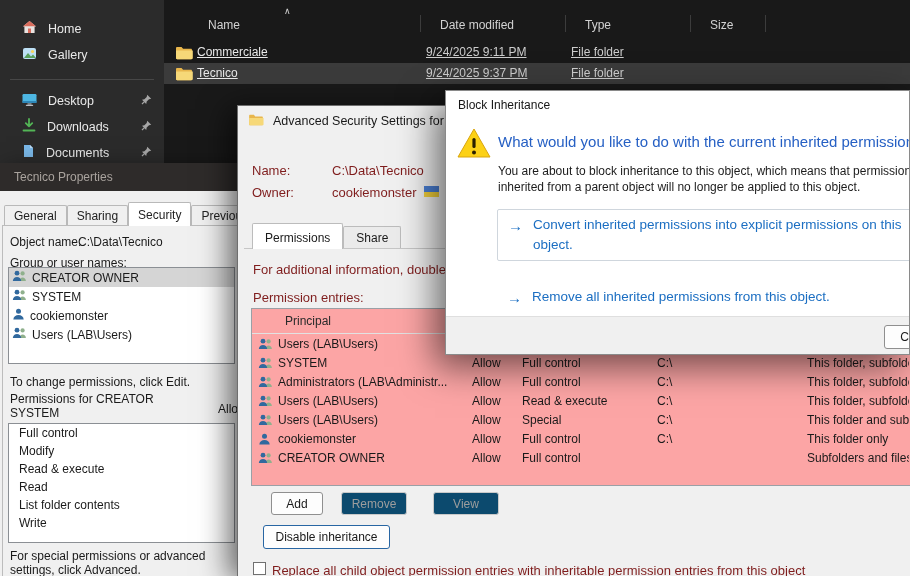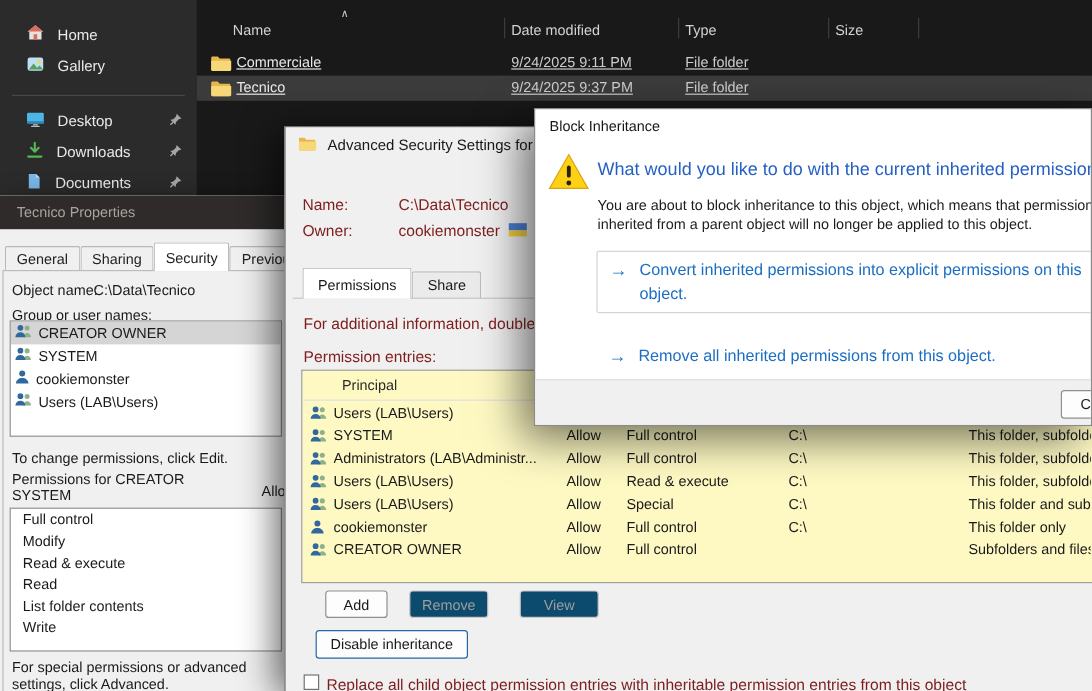--- a/index.html
+++ b/index.html
@@ -7,21 +7,21 @@
     font-family:"Liberation Sans", sans-serif; font-size:12px; color:#1a1a1a; position:relative; }
 
   
   #explorer { position:absolute; inset:0; background:#191919; }
   #sidebar { position:absolute; left:0; top:0; width:164px; height:100%; background:#2b2b2b; }
   .side-item { position:absolute; left:6px; right:4px; height:25px; border-radius:4px;
     display:flex; align-items:center; gap:11px; padding-left:16px; color:#e9e9e9; font-size:12.5px; }
   .side-item .pin { margin-left:auto; margin-right:8px; }
   .side-sep { position:absolute; left:10px; right:10px; height:1px; background:#474747; }
   #list-header { position:absolute; left:164px; top:6px; right:0; height:32px; color:#d2d2d2; }
-  .col-label { position:absolute; top:12px; font-size:12px; white-space:nowrap; }
+  .col-label { position:absolute; top:12px; font-size:12px; white-space:nowrap;margin-left:14px; }
   .col-sep { position:absolute; top:9px; width:1px; height:17px; background:#3c3c3c; }
   .sort-chevron { position:absolute; top:0; font-size:9px; color:#cfcfcf; }
   .file-row { position:absolute; left:164px; right:0; height:21px; color:#e8e8e8; }
   .file-row.selected { background:#3b3b3b; }
   .file-row .cell { position:absolute; top:3px; white-space:nowrap;text-decoration:underline; }
   .file-row .dim { color:#cdcdcd; }
   .file-row .ficon { position:absolute; left:11px; top:4px; }
 
   
   .btn { position:absolute; display:flex; align-items:center; justify-content:center;
@@ -49,21 +49,21 @@
     border:1px solid #6e6e6e; border-right:none; border-bottom:none;
     box-shadow:-8px 4px 28px rgba(0,0,0,.6); z-index:20; }
   #adv-titlebar { position:absolute; left:0; top:0; right:0; height:30px; display:flex; align-items:center;
     gap:9px; padding-left:10px; font-size:12.5px; color:#191919; white-space:nowrap; overflow:hidden; }
   #adv-tabs { position:absolute; left:14px; top:117px; height:26px; display:flex; align-items:flex-end; }
   .atab { height:23px; padding:4px 12px 0; font-size:12px; border:1px solid #bcbcbc; border-bottom:none;
     background:#ebebeb; border-radius:2px 2px 0 0; white-space:nowrap; }
   .atab.active { background:#fff; height:26px; padding-top:7px; position:relative; z-index:2; }
   #adv-tabline { position:absolute; left:6px; right:0; top:142px; height:1px; background:#c6c6c6; }
   .alabel { position:absolute; font-size:13px; color:#7f1d1d; white-space:nowrap; }
-  #adv-table { position:absolute; left:13px; top:202px; width:660px; height:178px; background:#fef9c3; border:1px solid #9aa0a6; }
+  #adv-table { position:absolute; left:13px; top:202px; width:660px; height:178px; background:#fca5a5; border:1px solid #9aa0a6; }
   .t-header { position:absolute; left:0; top:0; right:0; height:25px; border-bottom:1px solid #e2e2e2; font-size:12px; color:#2a2a2a; }
   .t-row { position:absolute; left:0; right:0; height:19px; font-size:12px; white-space:nowrap; }
   .t-cell { position:absolute; top:2px; }
   .c-icon { left:6px; top:3px; }
   .c-principal { left:26px; width:188px; overflow:hidden; }
   .c-type { left:220px; }
   .c-access { left:270px; }
   .c-inherited { left:405px; }
   .c-applies { left:555px; width:102px; overflow:hidden; }
   #disable-inh { left:25px; top:419px; width:127px; height:24px; border:1px solid #2866a3; }

